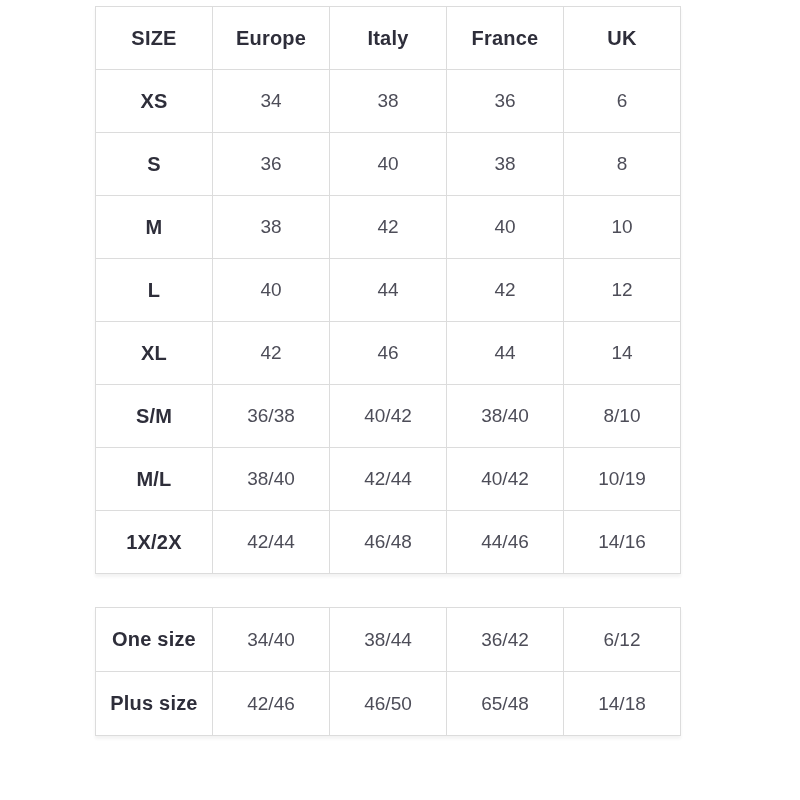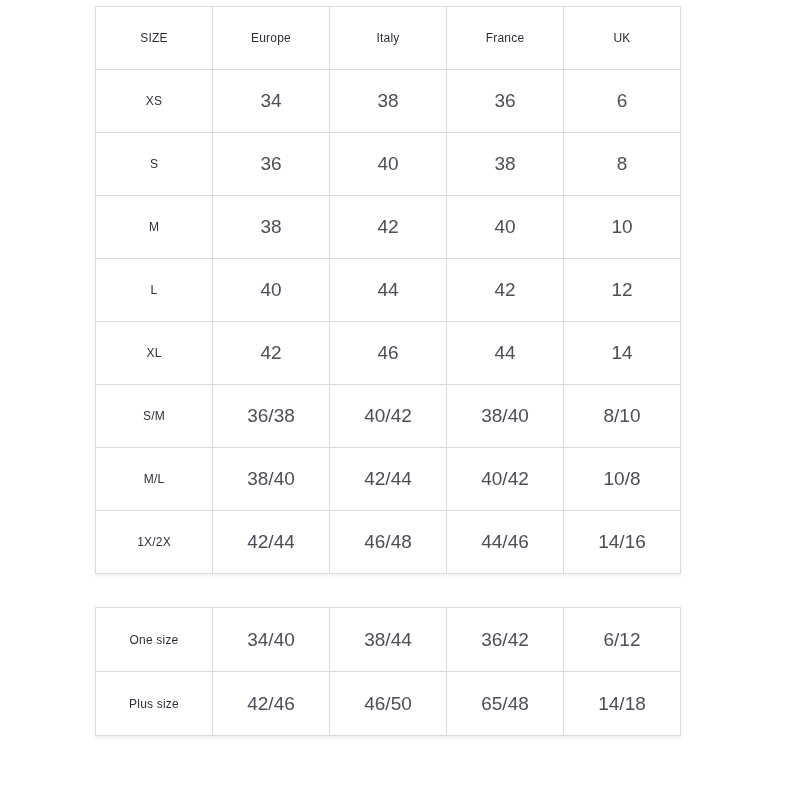--- a/index.html
+++ b/index.html
@@ -28,22 +28,22 @@
   .size-table th, .size-table td {
     border: 1px solid #dcdcdc;
     text-align: center;
     vertical-align: middle;
     height: 62px;
     padding: 0;
     background: #ffffff;
   }
   #special-size-table th, #special-size-table td { height: 63px; }
   .size-table th {
-    font-size: 12px;
-    font-weight: 400;
+    font-size: 20px;
+    font-weight: 700;
     color: #2e2e3a;
     letter-spacing: 0.2px;
   }
   .size-table td {
     font-size: 19px;
     font-weight: 400;
     color: #4d4d58;
     text-align: center;
   }
 </style>
@@ -110,21 +110,21 @@
           <td>36/38</td>
           <td>40/42</td>
           <td>38/40</td>
           <td>8/10</td>
         </tr>
         <tr>
           <th>M/L</th>
           <td>38/40</td>
           <td>42/44</td>
           <td>40/42</td>
-          <td>10/8</td>
+          <td>10/19</td>
         </tr>
         <tr>
           <th>1X/2X</th>
           <td>42/44</td>
           <td>46/48</td>
           <td>44/46</td>
           <td>14/16</td>
         </tr>
       </tbody>
   </table>

